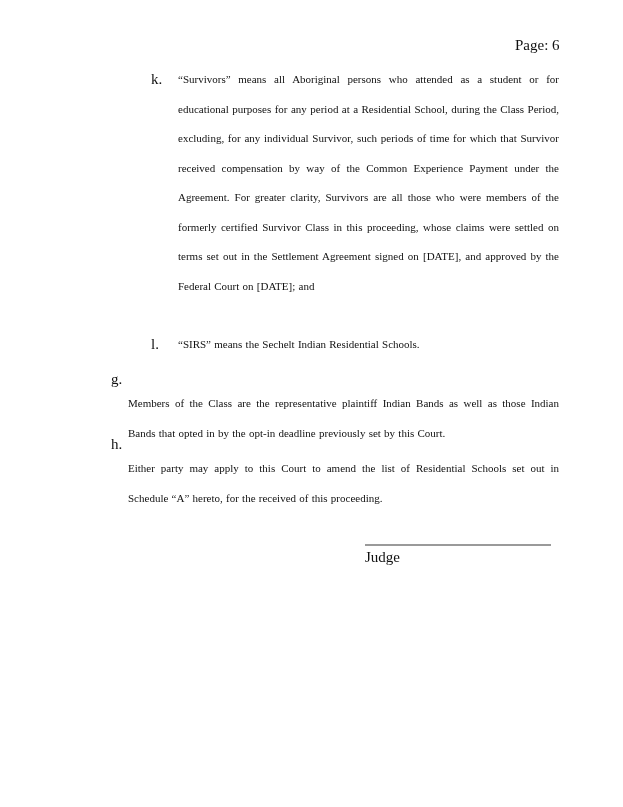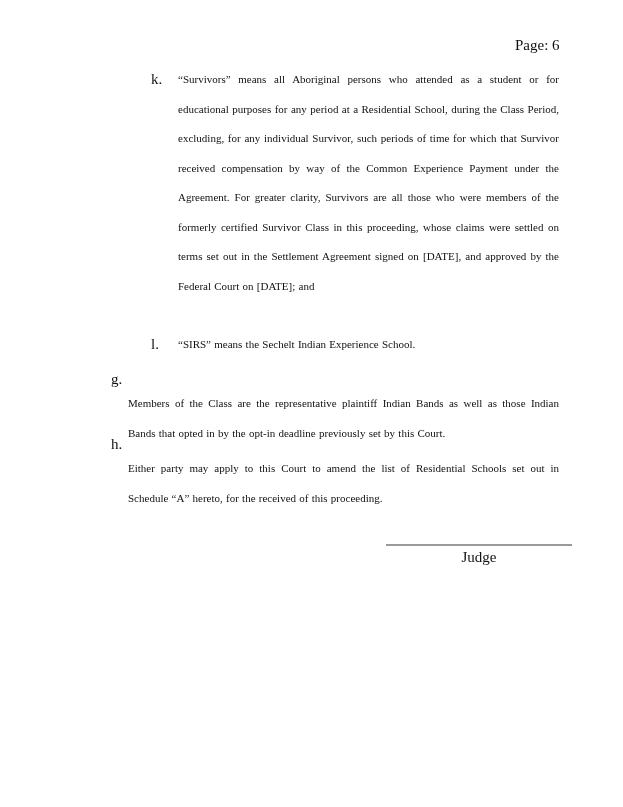--- a/index.html
+++ b/index.html
@@ -49,24 +49,23 @@
   .item.outer .text   { left: 128px; width: 431px; margin-top: 24px; }
 
   .item-k { top: 65px; }
   .item-l { top: 330px; }
   .item-g { top: 365px; }
   .item-h { top: 430px; }
 
   .signature-block {
     position: absolute;
     top: 544px;
-    left: 386px;
+    left: 365px;
     width: 186px;
     border-top: 2px solid #9a9a9a;
-    text-align: center;
   }
   .signature-label {
     display: inline-block;
     margin-top: 2px;
     font-size: 15px;
     line-height: 19px;
   }
   .bates-number {
     position: absolute;
     top: 763px;
@@ -84,21 +83,21 @@
 
   <div class="page-label">Page: 6</div>
 
   <div class="item inner item-k">
     <span class="marker">k.</span>
     <div class="text">“Survivors” means all Aboriginal persons who attended as a student or for educational purposes for any period at a Residential School, during the Class Period, excluding, for any individual Survivor, such periods of time for which that Survivor received compensation by way of the Common Experience Payment under the Agreement. For greater clarity, Survivors are all those who were members of the formerly certified Survivor Class in this proceeding, whose claims were settled on terms set out in the Settlement Agreement signed on [DATE], and approved by the Federal Court on [DATE]; and</div>
   </div>
 
   <div class="item inner item-l">
     <span class="marker">l.</span>
-    <div class="text">“SIRS” means the Sechelt Indian Experience School.</div>
+    <div class="text">“SIRS” means the Sechelt Indian Residential Schools.</div>
   </div>
 
   <div class="item outer item-g">
     <span class="marker">g.</span>
     <div class="text">Members of the Class are the representative plaintiff Indian Bands as well as those Indian Bands that opted in by the opt-in deadline previously set by this Court.</div>
   </div>
 
   <div class="item outer item-h">
     <span class="marker">h.</span>
     <div class="text">Either party may apply to this Court to amend the list of Residential Schools set out in Schedule “A” hereto, for the received of this proceeding.</div>

